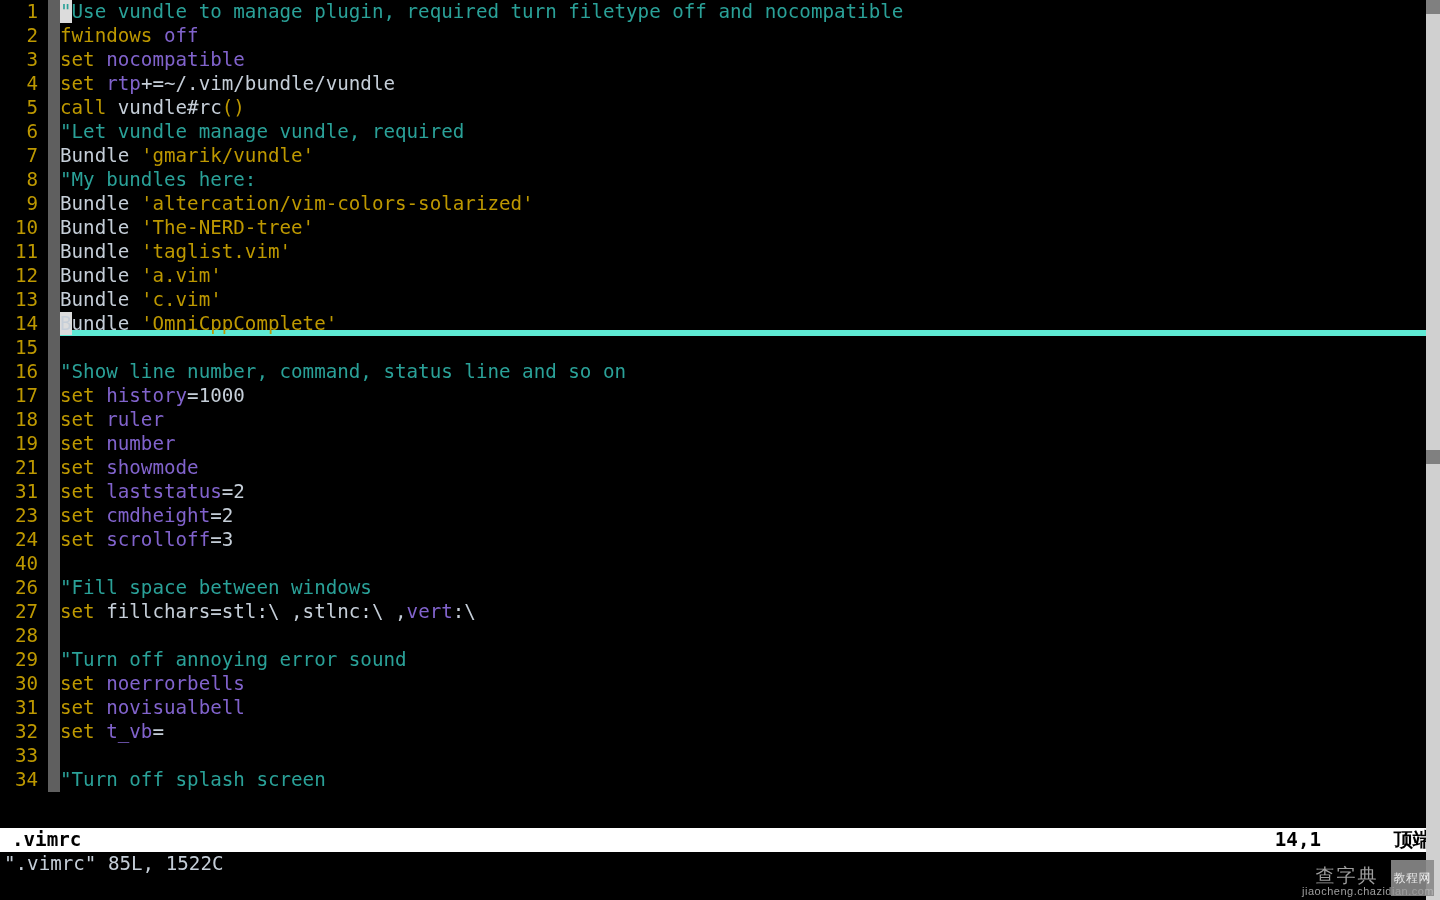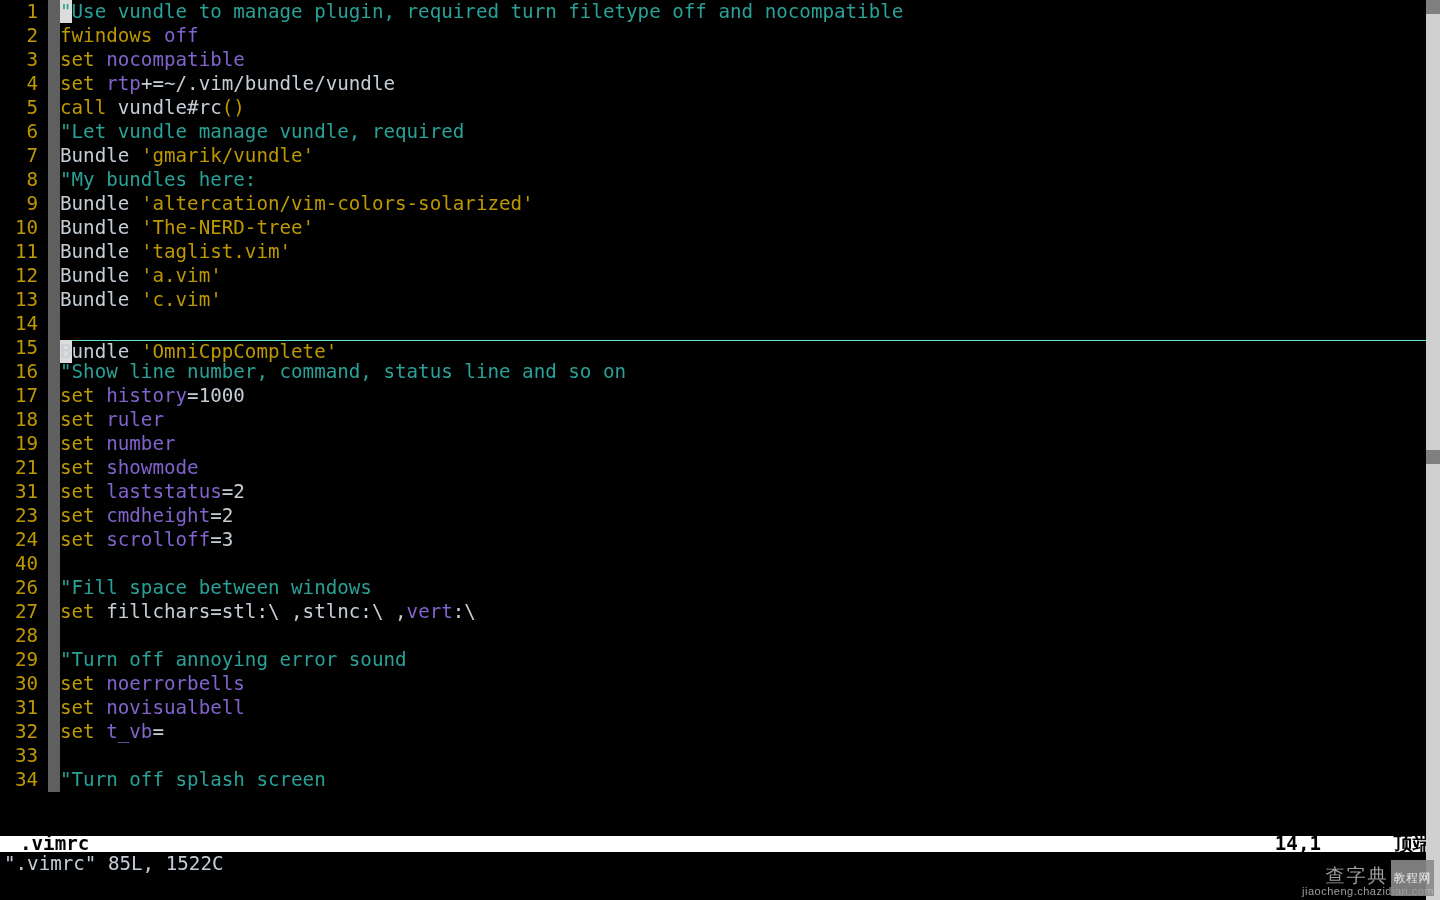--- a/index.html
+++ b/index.html
@@ -50,43 +50,42 @@
   }
   
   .cursor-cell {
     background: #dcdcdc;
     color: #000000;
   }
   
   .current-line .code {
     position: relative;
     text-decoration: none;
-    border-bottom: 1px solid #5eead4;
-    margin-top: 28px;
+    border-bottom: 6px solid #5eead4;
   }
   
   .c-comment   { color: #2aa198; }
   .c-kw        { color: #bd9800; }
   .c-opt       { color: #8163cc; }
   .c-str       { color: #bd9800; }
   .c-plain     { color: #c5ced8; }
 
   
   .status-bar {
     position: absolute;
     left: 0;
     right: 0;
     bottom: 48px;
-    height: 16px;
+    height: 24px;
     background: #ffffff;
     color: #000000;
     display: flex;
     align-items: center;
     font-weight: bold;
-    padding-left: 20px;
+    padding-left: 12px;
   }
   .status-file { font-weight: bold; }
   .status-pos {
     position: absolute;
     right: 119px;
     font-weight: bold;
   }
   .status-top {
     position: absolute;
     right: 8px;
@@ -116,21 +115,21 @@
     letter-spacing: 0.5px;
   }
   .watermark .big {
     font-size: 19px;
     letter-spacing: 2px;
   }
   .watermark .box {
     background: #8a8a8a;
     color: #fff;
     padding: 11px 3px;
-    margin-left: 2px;
+    margin-left: 12px;
     font-size: 12px;
   }
 
   
   .scrollbar-track {
     position: absolute;
     top: 0;
     right: 0;
     width: 14px;
     bottom: 0;

